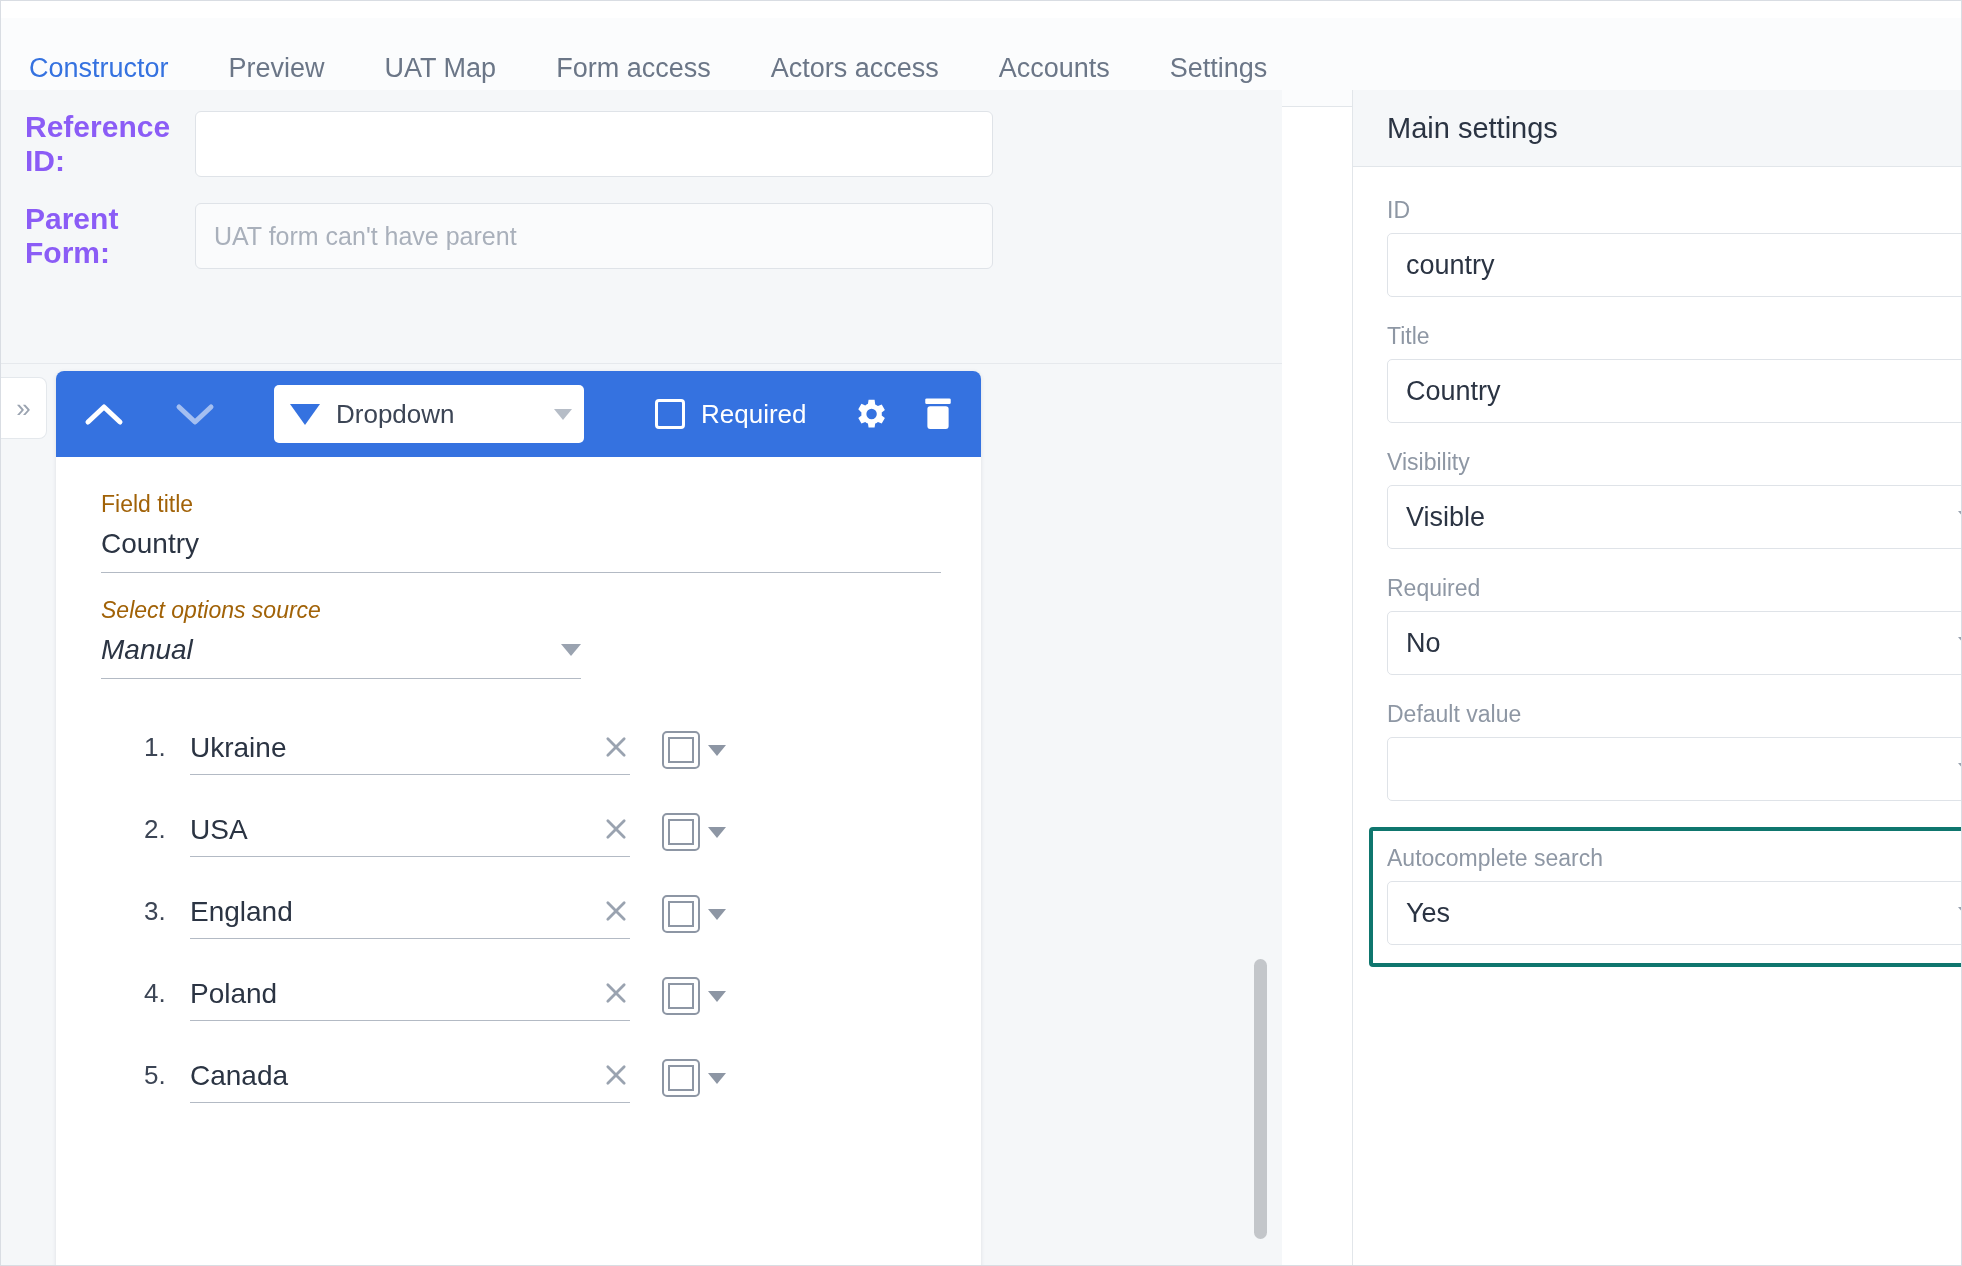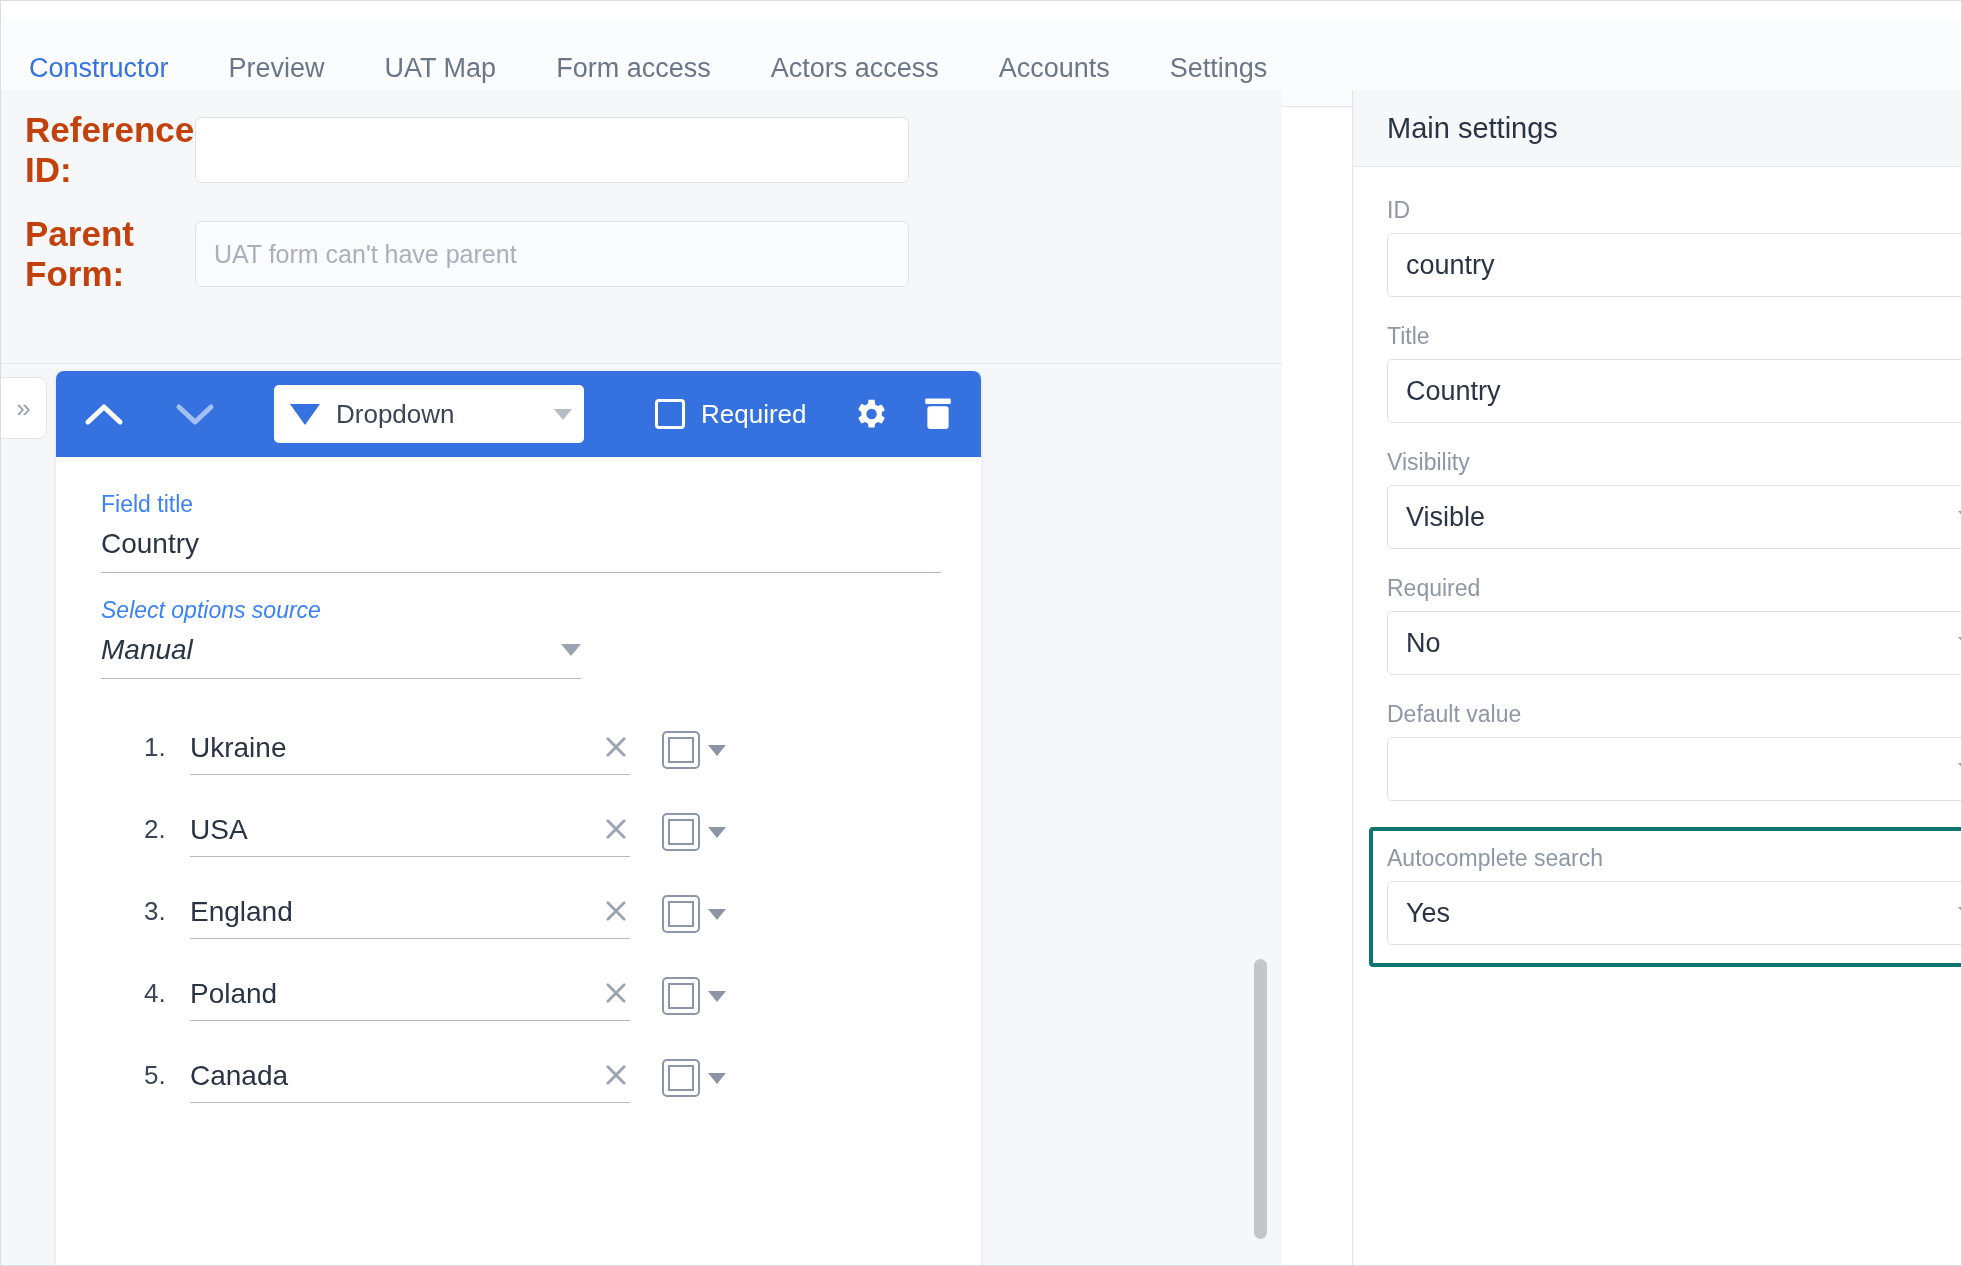--- a/index.html
+++ b/index.html
@@ -55,25 +55,25 @@
     position: relative;
     height: 254px;
     background: #f5f7f9;
     border-bottom: 1px solid #e6e9ed;
   }
   .frow { display: flex; align-items: center; padding-left: 24px; }
   .frow.r1 { margin-top: 20px; }
   .frow.r2 { margin-top: 24px; }
   .flabel {
     width: 170px;
-    font-size: 35px; font-weight: bold;
-    color: #c2410c;
+    font-size: 30px; font-weight: bold;
+    color: #8b5cf6;
   }
   .finput {
-    width: 714px; height: 66px;
+    width: 798px; height: 66px;
     background: #ffffff;
     border: 1px solid #dfe3e8;
     border-radius: 6px;
     font-size: 25px; color: #2b3443;
     padding: 0 18px;
     font-family: "Liberation Sans", sans-serif;
   }
   .finput.disabled {
     background: #fafbfc;
     color: #a9b0bb;
@@ -164,21 +164,21 @@
   }
   .head-icons {
     margin-left: auto;
     display: flex; align-items: center; gap: 32px;
   }
   .head-icons .ic { cursor: pointer; display: flex; }
 
   .card-body { padding: 34px 0 0 0; }
   .blk { margin: 0 42px 0 45px; }
   .sublabel {
-    font-size: 23px; color: #3b82f6;
+    font-size: 23px; color: #a16207;
     margin-bottom: 6px;
   }
   .uline {
     position: relative;
     font-size: 28px; color: #2b3443;
     padding: 4px 0 12px 0;
     border-bottom: 1px solid #b3bac4;
     display: flex; align-items: center;
   }
   .uline .caret {

